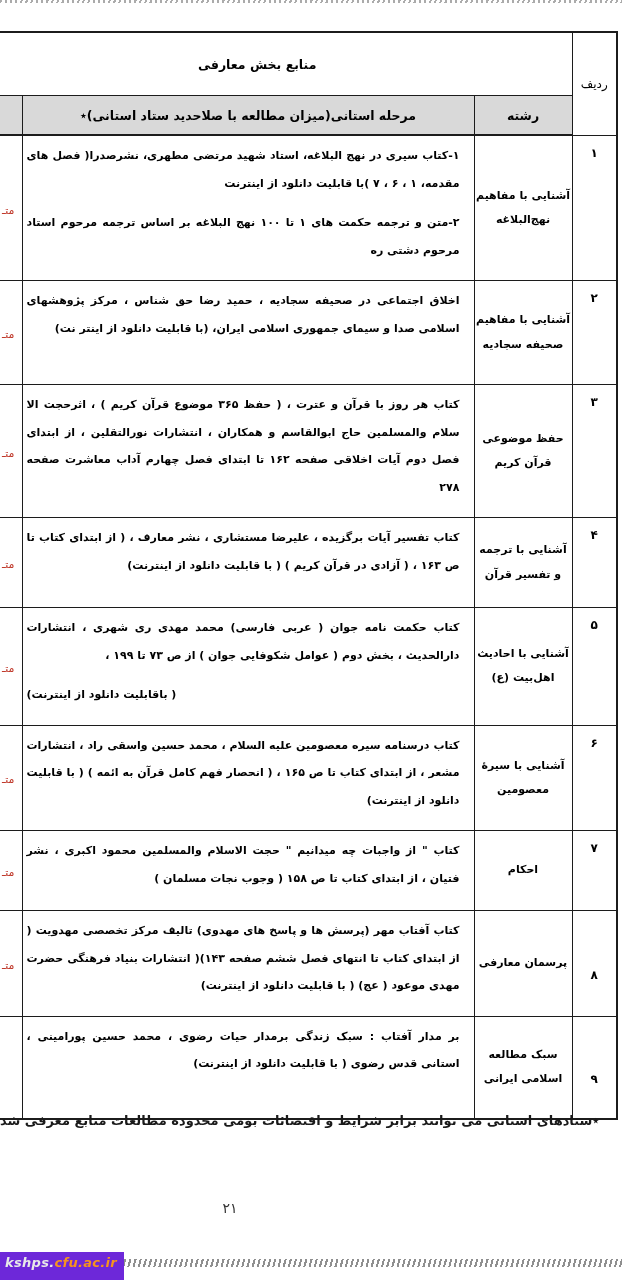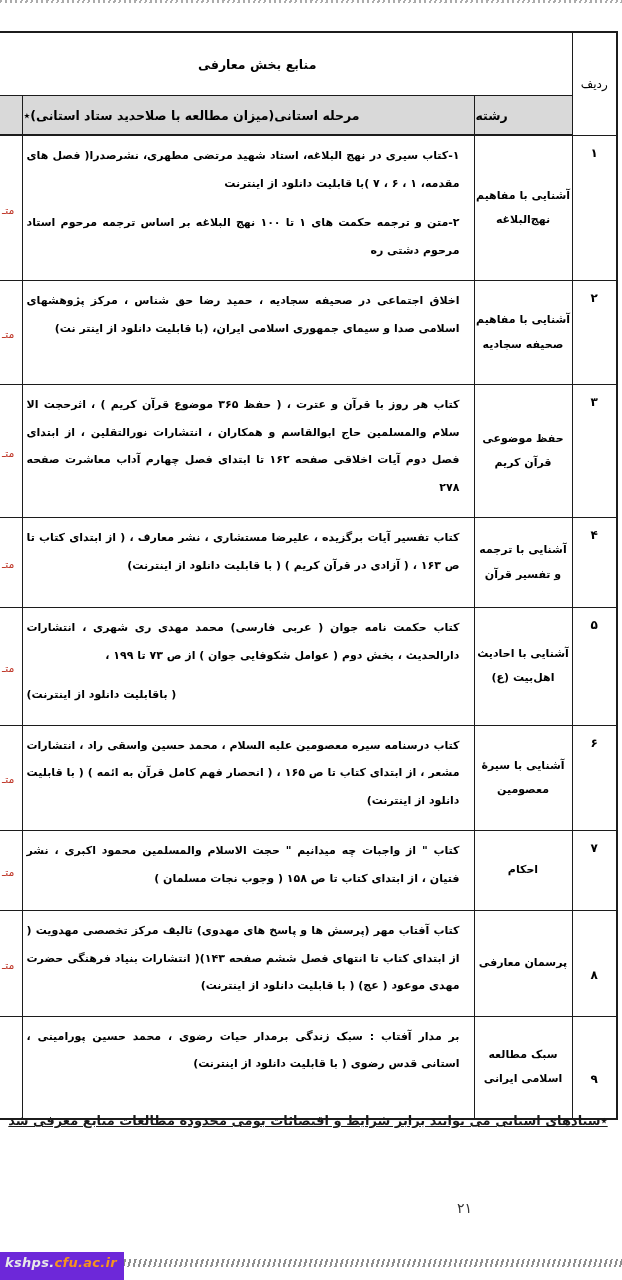--- a/index.html
+++ b/index.html
@@ -14,21 +14,21 @@
   .hatch-corner{position:absolute;top:1274px;left:0;width:92px;height:6px;}
 
   
   table.res{
     position:absolute;top:31px;right:4px;width:675px;table-layout:fixed;
     border-collapse:collapse;border:2px solid #1c1c1c;
   }
   table.res th,table.res td{border:1px solid #1c1c1c;overflow:hidden;}
   th.title{height:60px;text-align:center;font-size:12.5px;font-weight:bold;background:#fff;}
   th.radif{width:45px;text-align:center;font-size:12px;font-weight:normal;background:#fff;}
-  tr.subhead th{height:36px;background:#d9d9d9;font-size:12.5px;font-weight:bold;text-align:left;border-bottom:2px solid #1c1c1c;}
+  tr.subhead th{height:36px;background:#d9d9d9;font-size:12.5px;font-weight:bold;text-align:center;border-bottom:2px solid #1c1c1c;}
   th.cuthead{text-align:right;padding-right:6px;}
   td.num{vertical-align:top;text-align:center;padding-top:10px;font-size:12px;font-weight:bold;}
   td.field{vertical-align:middle;text-align:center;font-size:11px;font-weight:bold;line-height:2.2;padding:0 0;}
   td.content{vertical-align:top;padding:6px 14px 4px 4px;font-size:11px;font-weight:bold;text-align:justify;line-height:2.5;}
   td.content p.par{margin:0 0 12px 0;}
   td.content p.par:empty{display:none;margin:0;}
   td.content p.center{text-align:left;}
   td.cut{vertical-align:middle;text-align:right;padding-right:7px;}
   .redfrag{color:#c0392b;font-size:11px;font-weight:normal;}
   .redfrag:empty{display:none;}
@@ -38,24 +38,24 @@
   tbody tr:nth-child(4){height:90px;}
   tbody tr:nth-child(5){height:110px;}
   tbody tr:nth-child(6){height:80px;}
   tbody tr:nth-child(7){height:80px;}
   tbody tr:nth-child(8){height:90px;}
   tbody tr:nth-child(9){height:103px;}
   tbody tr:nth-child(8) td.num,tbody tr:nth-child(9) td.num{vertical-align:middle;padding-top:24px;}
 
   
   .footnote{position:absolute;top:1103px;right:0;width:622px;font-size:13px;font-weight:bold;color:#1a1a1a;}
-  .footnote .line{white-space:nowrap;overflow:hidden;text-align:center;padding-left:0;padding-right:6px;height:36px;line-height:36px;direction:rtl;text-decoration:underline;}
+  .footnote .line{white-space:nowrap;overflow:hidden;text-align:left;padding-left:0;padding-right:6px;height:36px;line-height:36px;direction:rtl;}
 
   
-  .pagenum{position:absolute;top:1200px;left:12px;width:460px;font-size:14px;color:#333;}
+  .pagenum{position:absolute;top:1200px;left:0;width:460px;text-align:center;font-size:14px;color:#333;}
 
   
   .sitebar{
     position:absolute;top:1252px;left:0;height:21px;background:#6d28d9;color:#e8e8e8;
     font-style:italic;font-weight:bold;font-size:13px;line-height:21px;padding:0 7px 9px 5px;direction:ltr;
     letter-spacing:.3px;
   }
   .sitebar .orange{color:#f7941d;}
 </style>
 </head>

